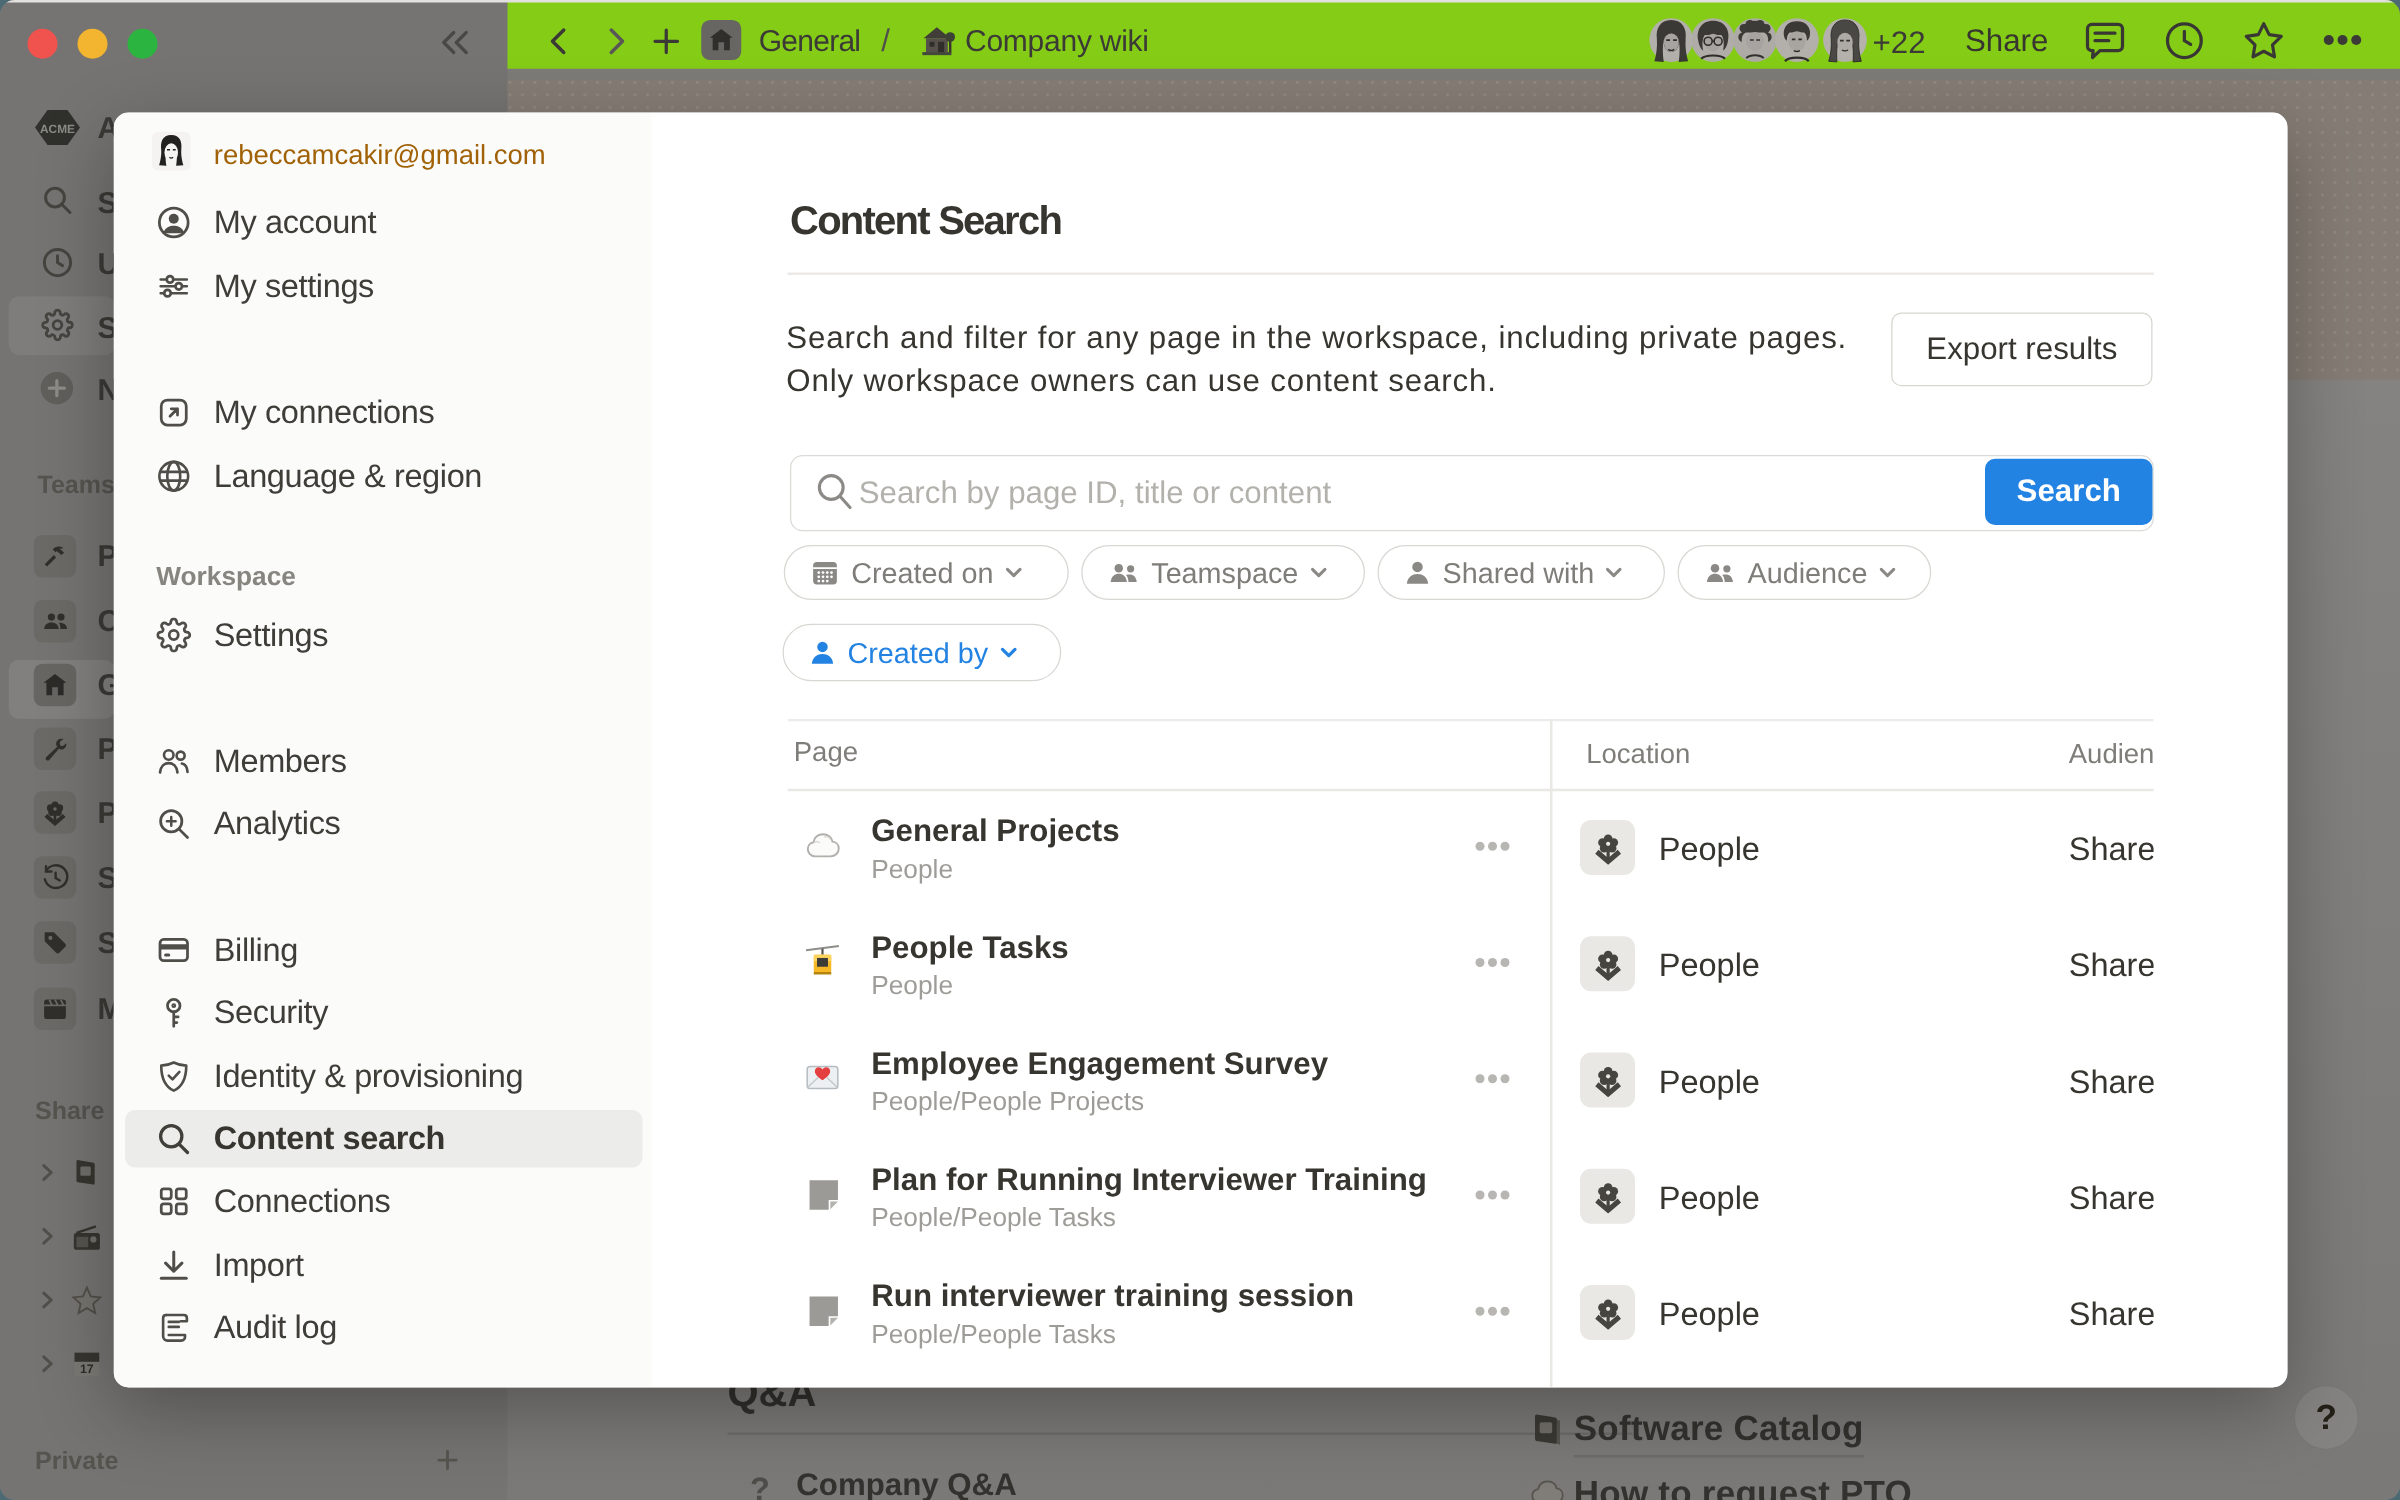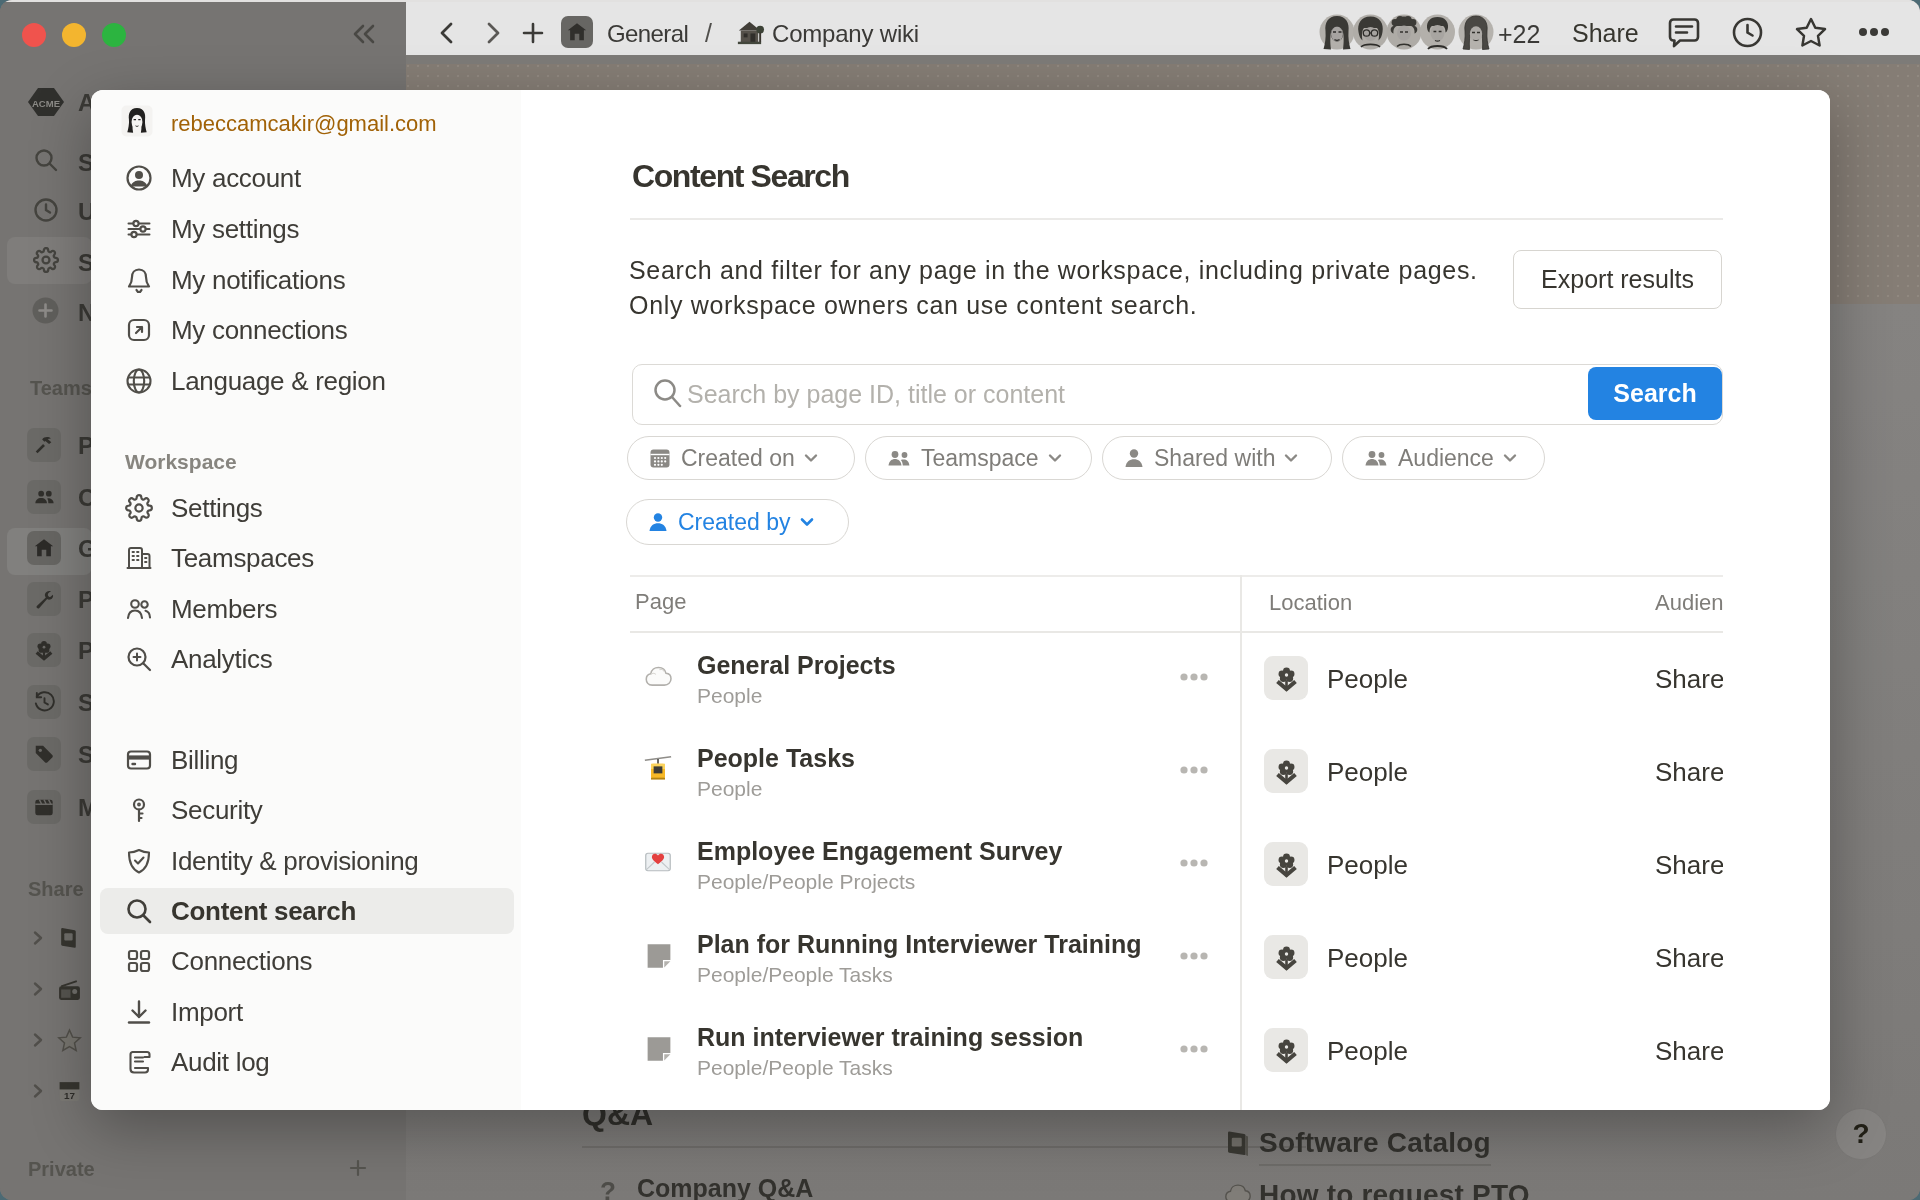--- a/index.html
+++ b/index.html
@@ -2,21 +2,21 @@
 <html><head>
 <meta charset="utf-8">
 <style>
   * { margin:0; padding:0; box-sizing:border-box; }
   html,body { width:1920px; height:1200px; overflow:hidden; }
   body { background:#4c6a74; font-family:"Liberation Sans", sans-serif; position:relative; }
   #win { position:absolute; inset:0; border-radius:12px; overflow:hidden; background:#7d7b78; }
   #topline { position:absolute; left:0; top:0; width:1920px; height:2px; background:#e2e1e0; z-index:5; }
   
   #sidebar { position:absolute; left:0; top:0; width:406px; height:1200px; background:#767472; }
-  #topbar { position:absolute; left:406px; top:0; width:1514px; height:55px; background:#e5e5e5; }
+  #topbar { position:absolute; left:406px; top:0; width:1514px; height:55px; background:#84cc16; }
   #cover { position:absolute; left:406px; top:64px; width:1514px; height:240px; background:#857d75;
            background-image:radial-gradient(circle at 2px 2px, rgba(200,194,184,0.17) 1.2px, transparent 1.5px);
            background-size:10px 10px; }
   #content { position:absolute; left:406px; top:304px; width:1514px; height:896px;
              background:linear-gradient(#858381, #7b7977); }
   .dimtxt { color:#3b3a37; }
   
   .sidelabel { position:absolute; font-size:20px; font-weight:700; color:#55544f; }
   .tile { position:absolute; width:34px; height:34px; border-radius:7px; background:#6b6a67;
           display:flex; align-items:center; justify-content:center; }
@@ -352,27 +352,20 @@
       </div>
     <div class="navitem" style="top:116px;">
         <svg class="ic" viewBox="0 0 28 28" fill="none" stroke="#504e49" stroke-width="2.2" stroke-linecap="round">
           <path d="M3.5 8.5 H24.5 M3.5 14 H24.5 M3.5 19.5 H24.5" stroke-width="2"></path>
           <circle cx="11" cy="8.5" r="2.6" fill="#fbfbfa"></circle>
           <circle cx="18" cy="14" r="2.6" fill="#fbfbfa"></circle>
           <circle cx="9" cy="19.5" r="2.6" fill="#fbfbfa"></circle>
         </svg>
         <div class="tx">My settings</div>
       </div>
-    <div class="navitem" style="top:167px;">
-        <svg class="ic" viewBox="0 0 28 28" fill="none" stroke="#504e49" stroke-width="2.2" stroke-linecap="round" stroke-linejoin="round">
-          <path d="M14 3.5 C9.5 3.5 7 7 7 11 C7 16.5 5 19 4 20.5 L24 20.5 C23 19 21 16.5 21 11 C21 7 18.5 3.5 14 3.5 Z"></path>
-          <path d="M11.5 24 C12 25.2 13 26 14 26 C15 26 16 25.2 16.5 24"></path>
-        </svg>
-        <div class="tx">My notifications</div>
-      </div>
     <div class="navitem" style="top:217px;">
         <svg class="ic" viewBox="0 0 28 28" fill="none" stroke="#504e49" stroke-width="2.2" stroke-linecap="round" stroke-linejoin="round">
           <rect x="4" y="4" width="20" height="20" rx="5"></rect>
           <path d="M11 17 L17 11 M12 11 H17 V16"></path>
         </svg>
         <div class="tx">My connections</div>
       </div>
     <div class="navitem" style="top:268px;">
         <svg class="ic" viewBox="0 0 28 28" fill="none" stroke="#504e49" stroke-width="2.1">
           <circle cx="14" cy="14" r="11.5"></circle>
@@ -381,29 +374,20 @@
         </svg>
         <div class="tx">Language &amp; region</div>
       </div>
     <div style="position:absolute;left:34px;top:360px;font-size:21px;font-weight:700;color:#87857f;">Workspace</div>
     <div class="navitem" style="top:395px;">
         <svg class="ic" viewBox="0 0 24 24" fill="none" stroke="#504e49" stroke-width="1.9" stroke-linecap="round" stroke-linejoin="round">
           <circle cx="12" cy="12" r="3.1"></circle>
           <path d="M19.4 15a1.65 1.65 0 0 0 .33 1.82l.06.06a2 2 0 1 1-2.83 2.83l-.06-.06a1.65 1.65 0 0 0-1.82-.33 1.65 1.65 0 0 0-1 1.51V21a2 2 0 1 1-4 0v-.09A1.65 1.65 0 0 0 9 19.4a1.65 1.65 0 0 0-1.82.33l-.06.06a2 2 0 1 1-2.83-2.83l.06-.06a1.65 1.65 0 0 0 .33-1.82 1.65 1.65 0 0 0-1.51-1H3a2 2 0 1 1 0-4h.09A1.65 1.65 0 0 0 4.6 9a1.65 1.65 0 0 0-.33-1.82l-.06-.06a2 2 0 1 1 2.83-2.83l.06.06a1.65 1.65 0 0 0 1.82.33H9a1.65 1.65 0 0 0 1-1.51V3a2 2 0 1 1 4 0v.09a1.65 1.65 0 0 0 1 1.51 1.65 1.65 0 0 0 1.82-.33l.06-.06a2 2 0 1 1 2.83 2.83l-.06.06a1.65 1.65 0 0 0-.33 1.82V9a1.65 1.65 0 0 0 1.51 1H21a2 2 0 1 1 0 4h-.09a1.65 1.65 0 0 0-1.51 1z"></path>
         </svg>
         <div class="tx">Settings</div>
-      </div>
-    <div class="navitem" style="top:445px;">
-        <svg class="ic" viewBox="0 0 28 28" fill="none" stroke="#504e49" stroke-width="2" stroke-linejoin="round">
-          <path d="M4 24 V6 C4 5 4.8 4 6 4 L15 4 C16.2 4 17 5 17 6 V24"></path>
-          <path d="M17 10 L22.5 10 C23.6 10 24.5 11 24.5 12 V24"></path>
-          <path d="M2.5 24 H25.5" stroke-linecap="round"></path>
-          <path d="M7.5 8 H9 M12 8 H13.5 M7.5 12 H9 M12 12 H13.5 M7.5 16 H9 M12 16 H13.5 M20 14 H21.5 M20 18 H21.5" stroke-width="1.8" stroke-linecap="round"></path>
-        </svg>
-        <div class="tx">Teamspaces</div>
       </div>
     <div class="navitem" style="top:496px;">
         <svg class="ic" viewBox="0 0 28 28" fill="none" stroke="#504e49" stroke-width="2.1" stroke-linecap="round" stroke-linejoin="round">
           <circle cx="10" cy="9" r="3.8"></circle>
           <path d="M3 23 C3.5 18 6.5 15.5 10 15.5 C13.5 15.5 16.5 18 17 23"></path>
           <circle cx="19.5" cy="9.5" r="3.2"></circle>
           <path d="M20.5 15.8 C23.3 16.4 24.8 19 25 22.5"></path>
         </svg>
         <div class="tx">Members</div>
       </div>

